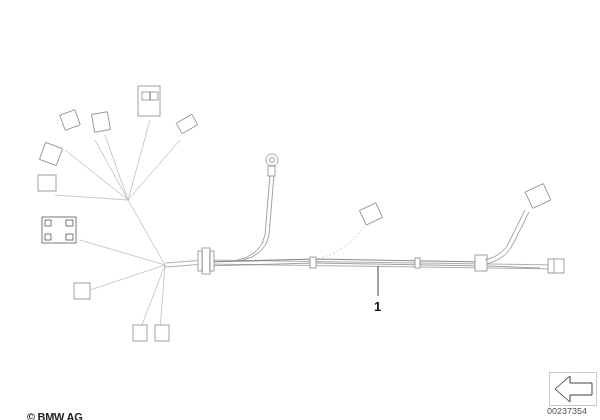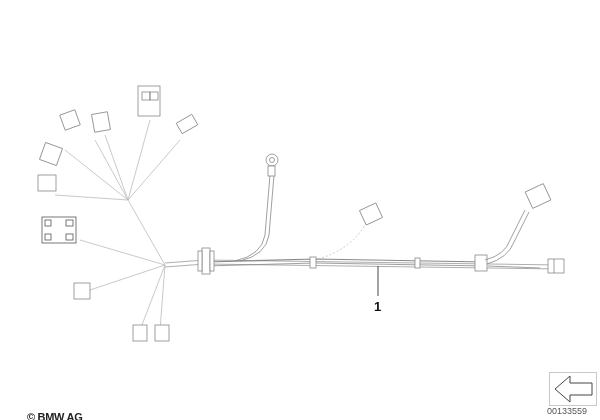--- a/index.html
+++ b/index.html
@@ -113,13 +113,13 @@
 </svg>
 
 <div class="callout">1</div>
 <div class="copyright">© BMW AG</div>
 
 <div class="nav-box">
   <svg width="46" height="32" viewBox="0 0 46 32">
     <path d="M5 16 L20 3 L20 10 L42 10 L42 22 L20 22 L20 29 Z" fill="#fff" stroke="#444" stroke-width="1"></path>
   </svg>
 </div>
-<div class="doc-id">00133559</div>
+<div class="doc-id">00237354</div>
 
 </body></html>

